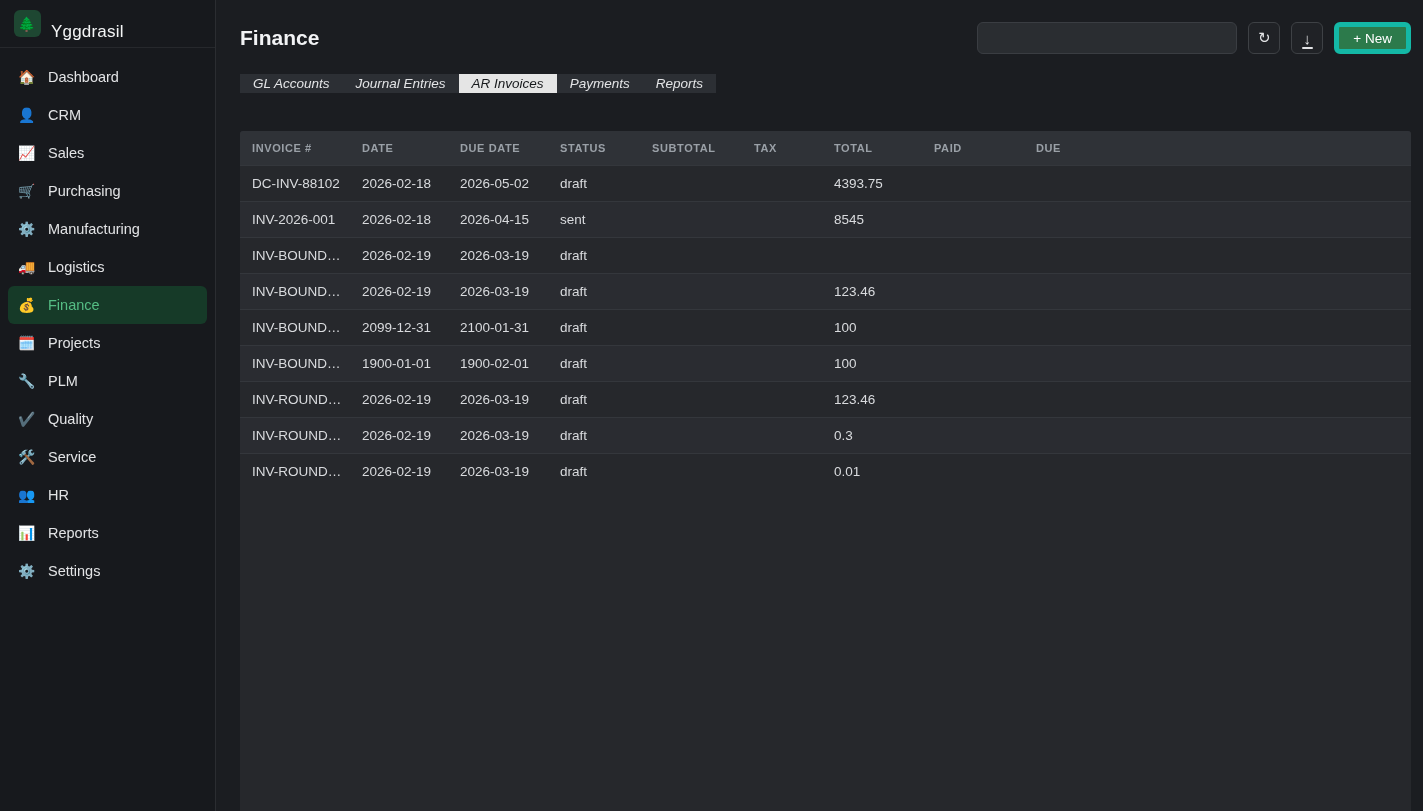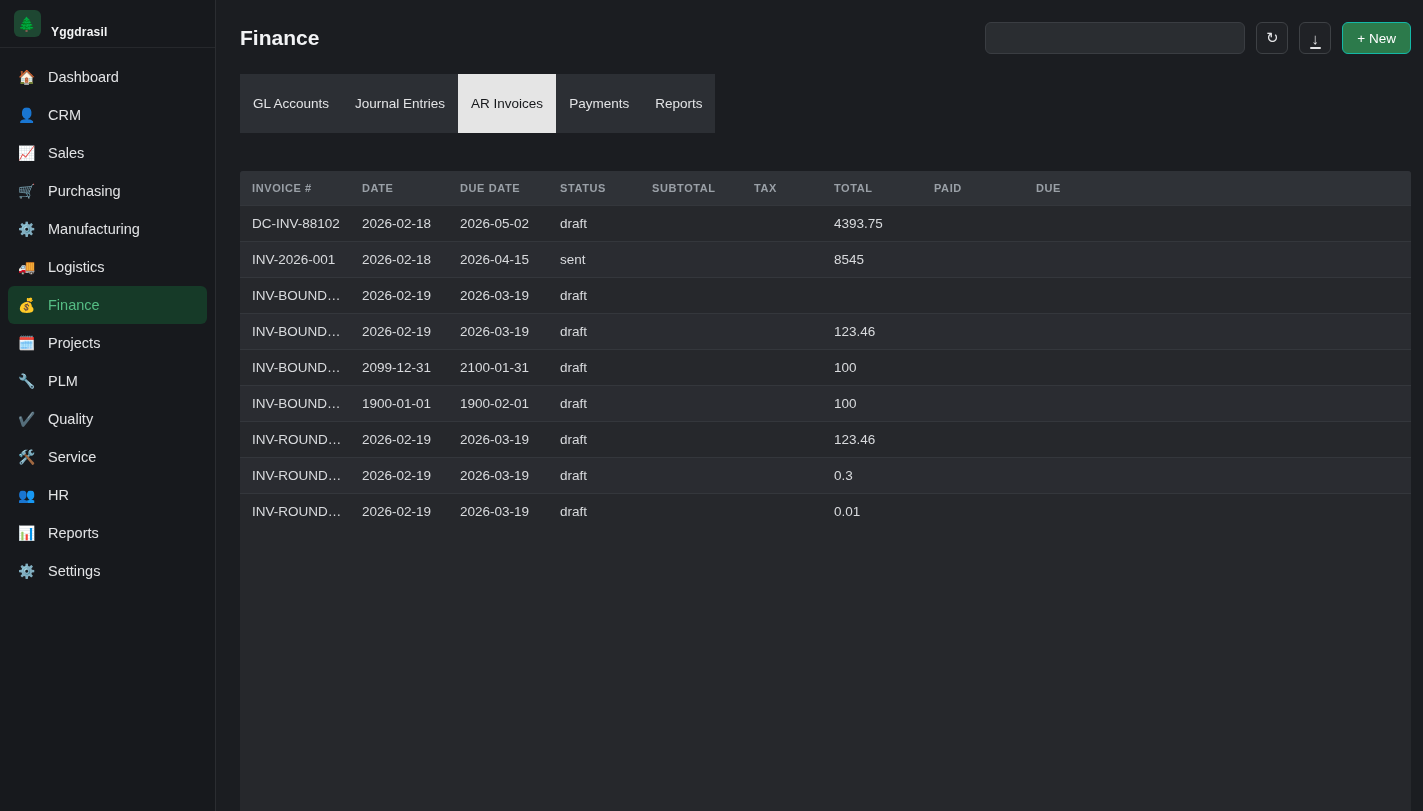--- a/index.html
+++ b/index.html
@@ -19,21 +19,21 @@
   .logo-row {
     display:flex; align-items:center; gap:10px;
     padding:10px 14px; height:48px;
     border-bottom:1px solid #26282c; cursor:pointer;
   }
   .logo-badge {
     width:27px; height:27px; border-radius:6px;
     background:#1e4732; display:flex; align-items:center; justify-content:center;
     font-size:14px;
   }
-  .logo-title { font-size:12px; font-weight:700; color:#f4f5f6; letter-spacing:.2px;margin-top:16px; }
+  .logo-title { font-size:17px; font-weight:400; color:#f4f5f6; letter-spacing:.2px;margin-top:16px; }
   .nav { padding:10px 0 0 0; }
   .nav-item {
     display:flex; align-items:center; gap:12px;
     height:38px; margin:0 8px; padding:0 10px;
     border-radius:6px; cursor:pointer;
     font-size:14.5px; color:#e2e3e5;
   }
   .nav-item.active { background:#16382ا; }
   .nav-item.active { background:#163a28; color:#55bd84; }
   .nav-icon { width:18px; text-align:center; font-size:14px; }
@@ -58,29 +58,29 @@
     display:flex; align-items:center; justify-content:center;
     font-family:inherit;
   }
   .dl-icon { position:relative; display:inline-block; line-height:1; }
   .dl-icon::after {
     content:""; position:absolute; left:-2px; right:-2px; bottom:-3px;
     height:2px; background:#e2e3e5; border-radius:1px;
   }
   .newbtn {
     height:32px; padding:3px 14px; border-radius:6px;
-    background:#2c7a4b; border:1px solid #14b8a6;
+    background:#2c7a4b; border:5px solid #14b8a6;
     color:#ffffff; font-size:13.5px; cursor:pointer; font-family:inherit;
   }
 
   
   .tabs { display:flex; margin-bottom:18px; }
   .tab {
-    padding:22px 13px; font-size:13.5px; cursor:pointer;
-    background:#2c2f34; color:#e3e4e6; white-space:nowrap;
+    padding:2px 13px; font-size:13.5px; cursor:pointer;
+    background:#2c2f34; color:#e3e4e6; white-space:nowrap;font-style:italic;
   }
   .tab.active { background:#e5e5e5; color:#17191c; }
 
   
   .table-card {
     flex:1; background:#26282c; overflow:hidden;
     border-radius:3px 3px 0 0;
     margin-top:20px;
   }
   table { width:100%; border-collapse:collapse; table-layout:fixed; }

